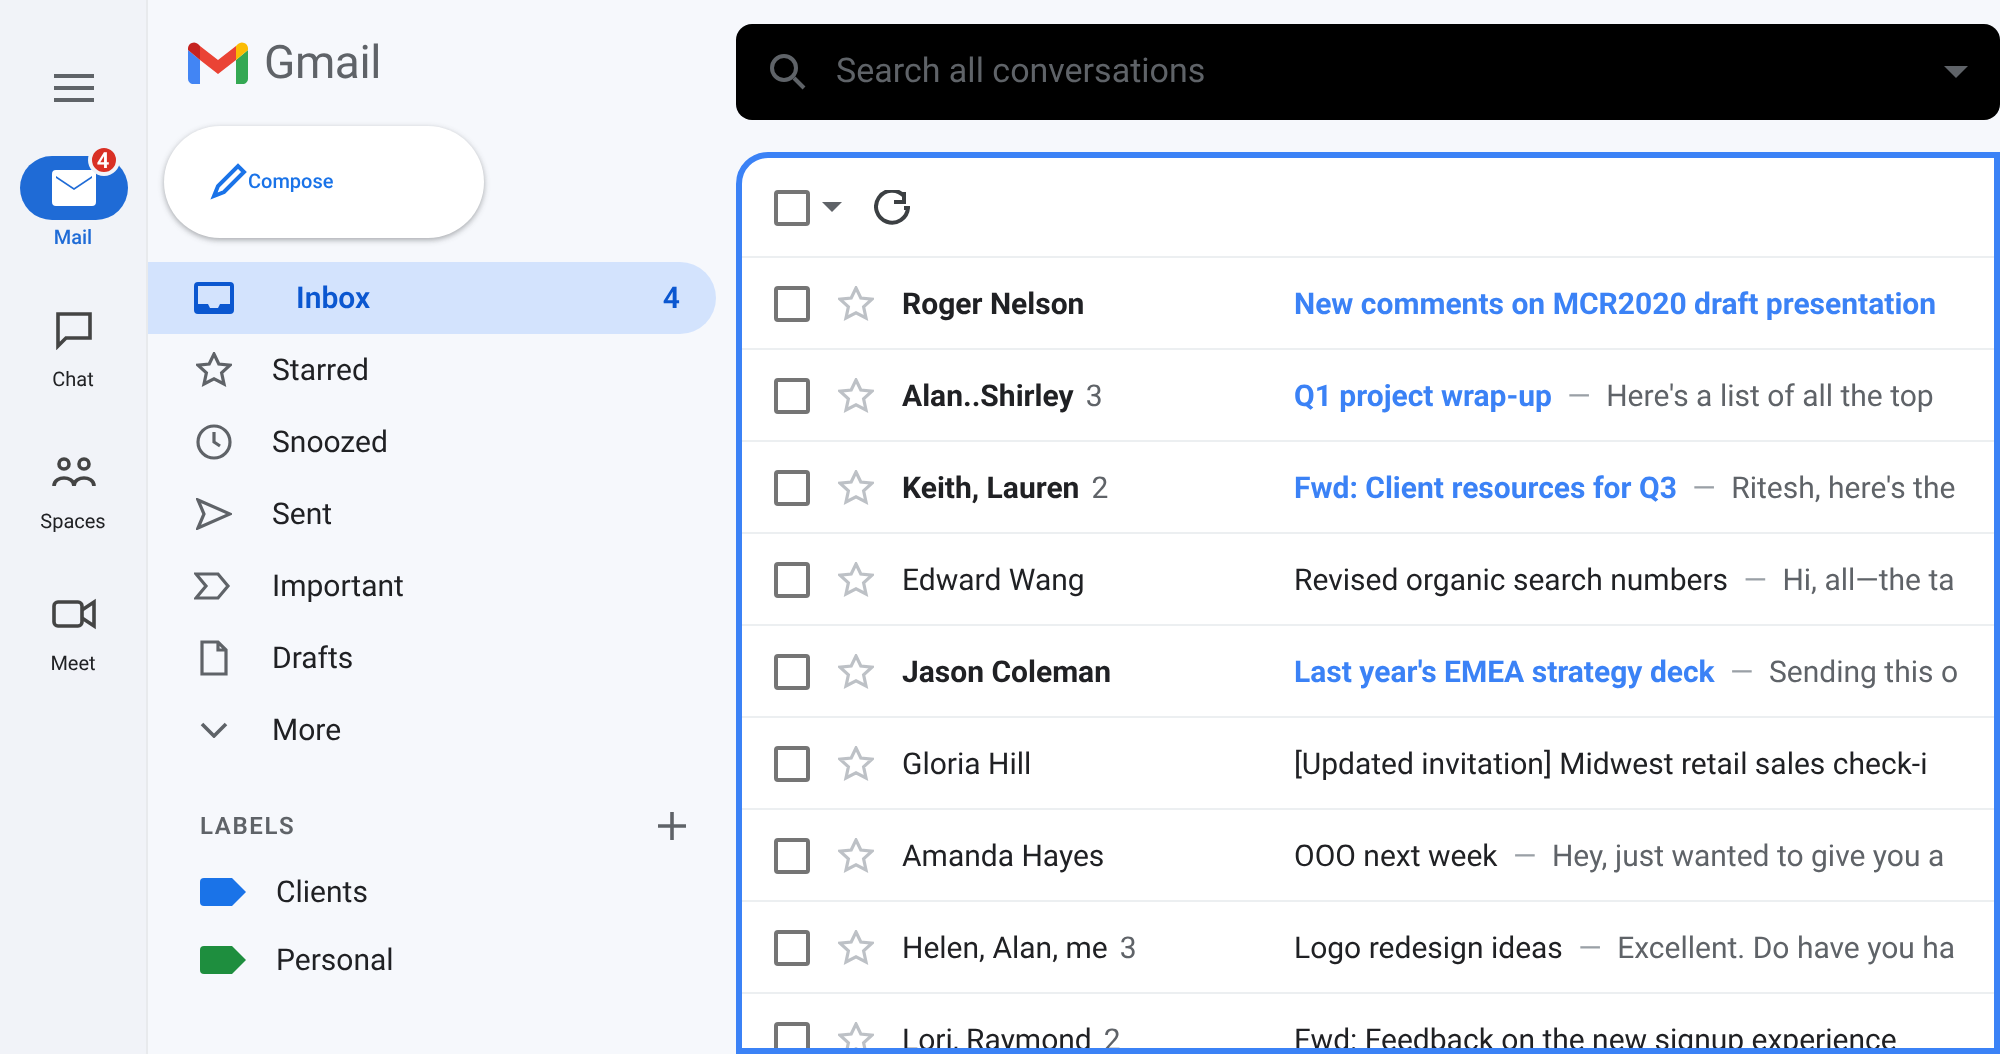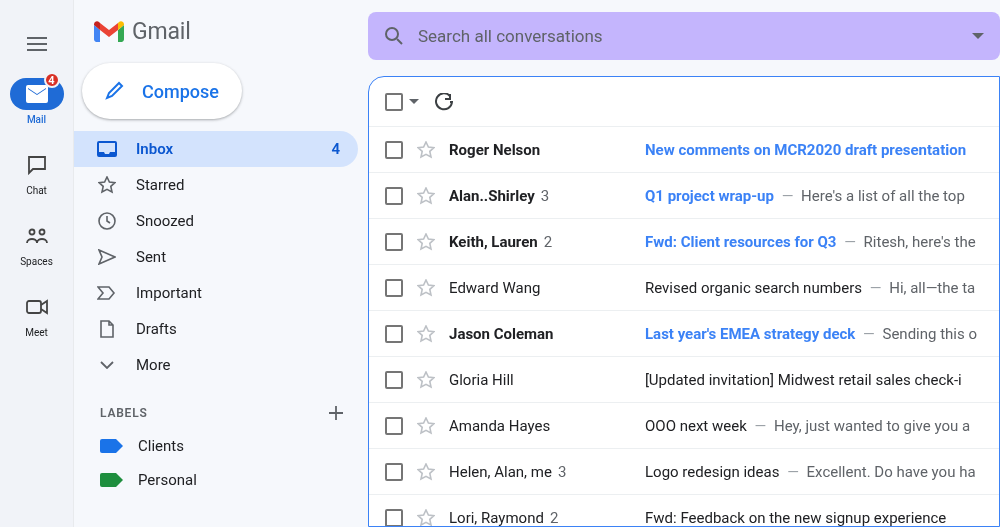--- a/index.html
+++ b/index.html
@@ -13,38 +13,38 @@
   .rail-item { display:flex; flex-direction:column; align-items:center; margin-bottom: 24px; cursor:pointer; }
   .rail-item .pill { width: 54px; height: 32px; border-radius: 16px; display:flex; align-items:center; justify-content:center; position: relative; }
   .rail-item.active .pill { background:#1f6bd6; color:#fff; }
   .rail-item .badge { position:absolute; top:-6px; right:4px; background:#d93025; color:#fff; font-size:11px; font-weight:600; min-width:16px; height:16px; border-radius:8px; display:flex; align-items:center; justify-content:center; border:2px solid #f1f3f8; padding:0 2px;}
   .rail-item .lbl { font-size: 10px; margin-top: 4px; color:#202124;}
   .rail-item.active .lbl { font-weight: 500; color:#1f6bd6;}
   
   
   .sidebar { width: 294px; display:flex; flex-direction:column; padding-top: 8px;}
   .brand { display:flex; align-items:center; gap: 8px; padding: 10px 10px 18px 20px; font-size: 23px; color:#5f6368; letter-spacing:-0.2px;}
-  .compose { margin: 0 0 12px 8px; width: 160px; height: 56px; border-radius: 28px; background:#fff; box-shadow: 0 1px 3px rgba(60,64,67,.3), 0 1px 2px rgba(60,64,67,.15); display:flex; align-items:center; gap:18px; padding-left: 22px; cursor:pointer; color:#1a73e8; font-size:18px; font-weight:500;}
+  .compose { margin: 0 0 12px 8px; width: 160px; height: 56px; border-radius: 28px; background:#fff; box-shadow: 0 1px 3px rgba(60,64,67,.3), 0 1px 2px rgba(60,64,67,.15); display:flex; align-items:center; gap:0; padding-left: 22px; cursor:pointer; color:#1a73e8; font-size:10px; font-weight:500;}
   .nav { display:flex; flex-direction:column; }
   .nav-row { height: 36px; display:flex; align-items:center; padding: 0 18px 0 22px; border-radius: 0 18px 18px 0; margin-right: 10px; cursor:pointer; color:#202124; font-size:15px;}
-  .nav-row.active { background:#d3e3fd; color:#0b57d0; font-weight:600;}
+  .nav-row.active { background:#d3e3fd; color:#0b57d0; font-weight:600;gap:12px;}
   .nav-row .ico { width: 22px; display:flex; justify-content:center; margin-right: 18px; color:#5f6368;}
   .nav-row.active .ico { color:#0b57d0;}
   .nav-row .cnt { margin-left:auto; font-weight:600; color:#0b57d0;}
   .labels-header { display:flex; align-items:center; padding: 22px 24px 8px 26px; color:#5f6368; font-size:12px; font-weight:600; letter-spacing:0.8px;}
   .labels-header .plus { margin-left:auto; cursor:pointer; color:#5f6368;}
   .label-row { height: 34px; display:flex; align-items:center; padding-left: 26px; cursor:pointer; font-size:15px;}
   .label-row .tag { width:16px; height:14px; border-radius: 2px 0 0 2px; position:relative; margin-right: 22px;}
   .label-row .tag::after { content:""; position:absolute; right:-7px; top:0; border-top:7px solid transparent; border-bottom:7px solid transparent; border-left:7px solid currentColor;}
   
   
   .main { flex:1; display:flex; flex-direction:column; }
-  .searchbar { margin: 12px 0 0 0; height: 48px; background:#c4b5fd; border-radius: 8px; display:flex; align-items:center; padding: 0 16px; gap: 14px; color:#5f6368; font-size:17px; position:relative;}
+  .searchbar { margin: 12px 0 0 0; height: 48px; background:#000000; border-radius: 8px; display:flex; align-items:center; padding: 0 16px; gap: 14px; color:#5f6368; font-size:17px; position:relative;}
   .searchbar .drop { margin-left:auto;}
-  .list-wrap { margin-top: 16px; background:#fff; border-radius: 16px 0 0 0; flex:1; overflow:hidden; border:1px solid #3b82f6;}
+  .list-wrap { margin-top: 16px; background:#fff; border-radius: 16px 0 0 0; flex:1; overflow:hidden; border:3px solid #3b82f6;}
   .toolbar { height: 50px; display:flex; align-items:center; gap: 16px; padding: 0 16px; border-bottom:1px solid #eceff1;}
   .cb { width:18px; height:18px; border:2px solid #757575; border-radius:2px; display:inline-block; background:#fff;}
   .erow { height: 46px; display:flex; align-items:center; padding: 0 16px; border-bottom:1px solid #eceff1; gap: 14px; font-size:15px; white-space:nowrap; overflow:hidden;}
   .erow .star { color:#bdc1c6; flex-shrink:0;}
   .erow .sender { width: 182px; flex-shrink:0; overflow:hidden; text-overflow:ellipsis; }
   .erow.unread .sender { font-weight:700; color:#202124;}
   .erow .sender .scount { font-weight:400; color:#5f6368; margin-left:6px;}
   .erow .subj { overflow:hidden; text-overflow:ellipsis; color:#5f6368;}
   .erow.unread .subj-main { font-weight:700; color:#3b82f6;}
   .erow .subj-main { color:#202124;}

